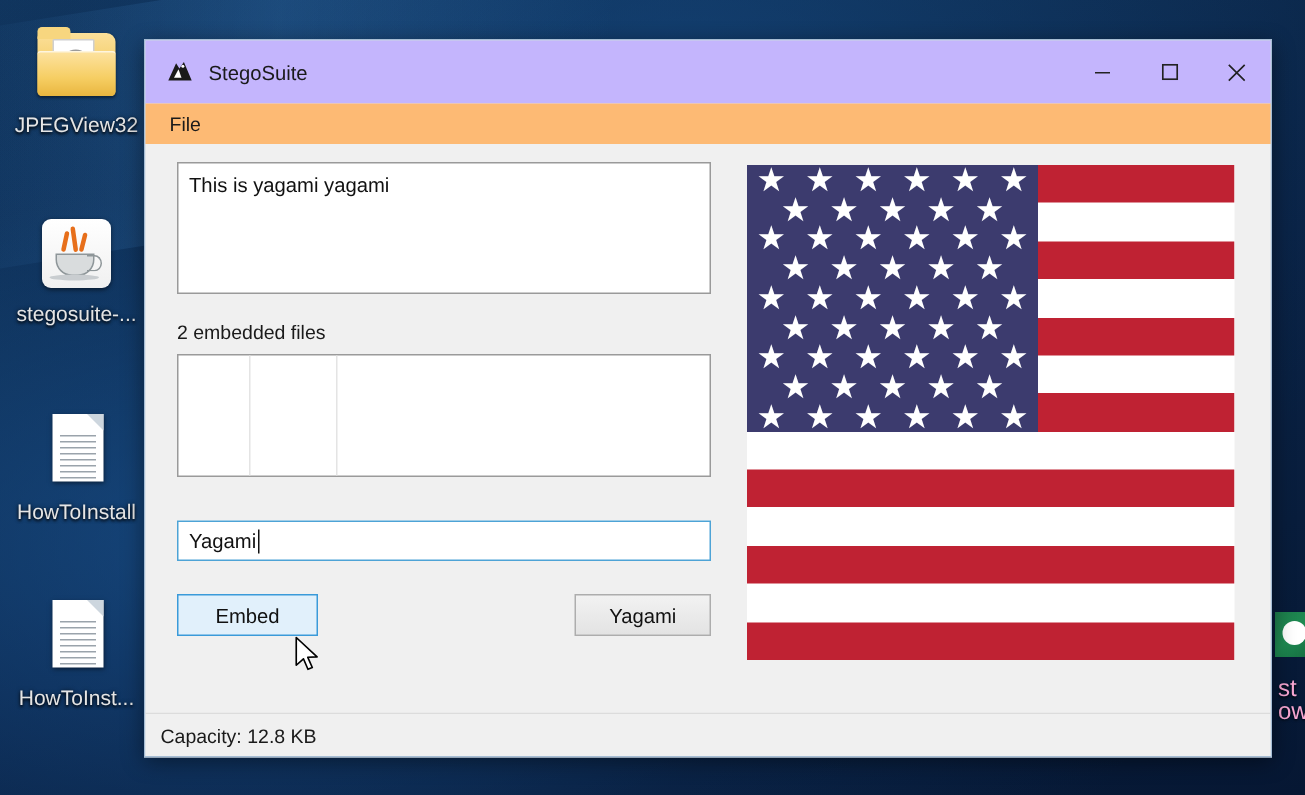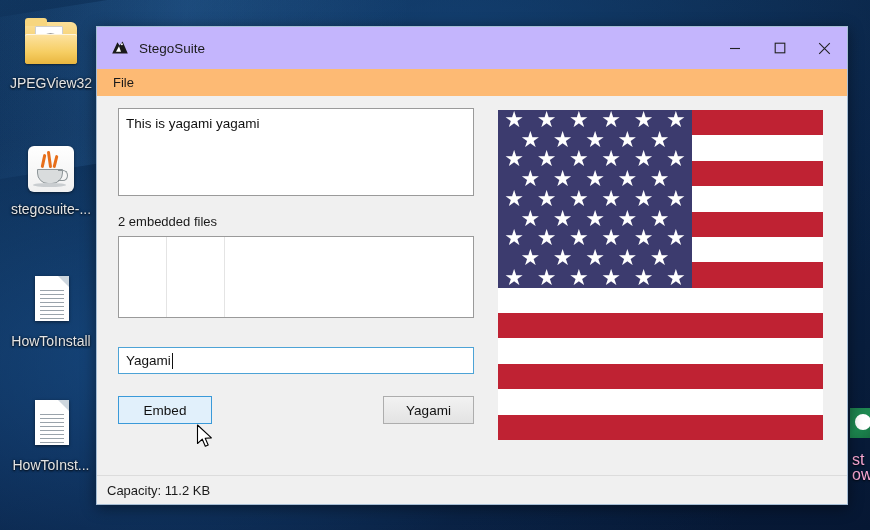--- a/index.html
+++ b/index.html
@@ -567,21 +567,21 @@
             <span class="star" style="left: 58.3333%; top: 94.4444%;">★</span>
             <span class="star" style="left: 75%; top: 94.4444%;">★</span>
             <span class="star" style="left: 91.6667%; top: 94.4444%;">★</span>
           </div>
         </div>
     </div>
 
   </div>
 
   <div id="statusbar">
-    <span>Capacity: 11.2 KB</span>
+    <span>Capacity: 12.8 KB</span>
   </div>
 
 </div>
 
 <div id="cursor">
   <svg width="18" height="26" viewBox="0 0 18 26">
     <path d="M1.5 1 L1.5 19.5 L6.3 15.2 L9.3 22.2 L12.2 21.0 L9.2 14.2 L15.4 13.9 Z" fill="#ffffff" stroke="#000000" stroke-width="1.1" stroke-linejoin="round"></path>
   </svg>
 </div>
 

